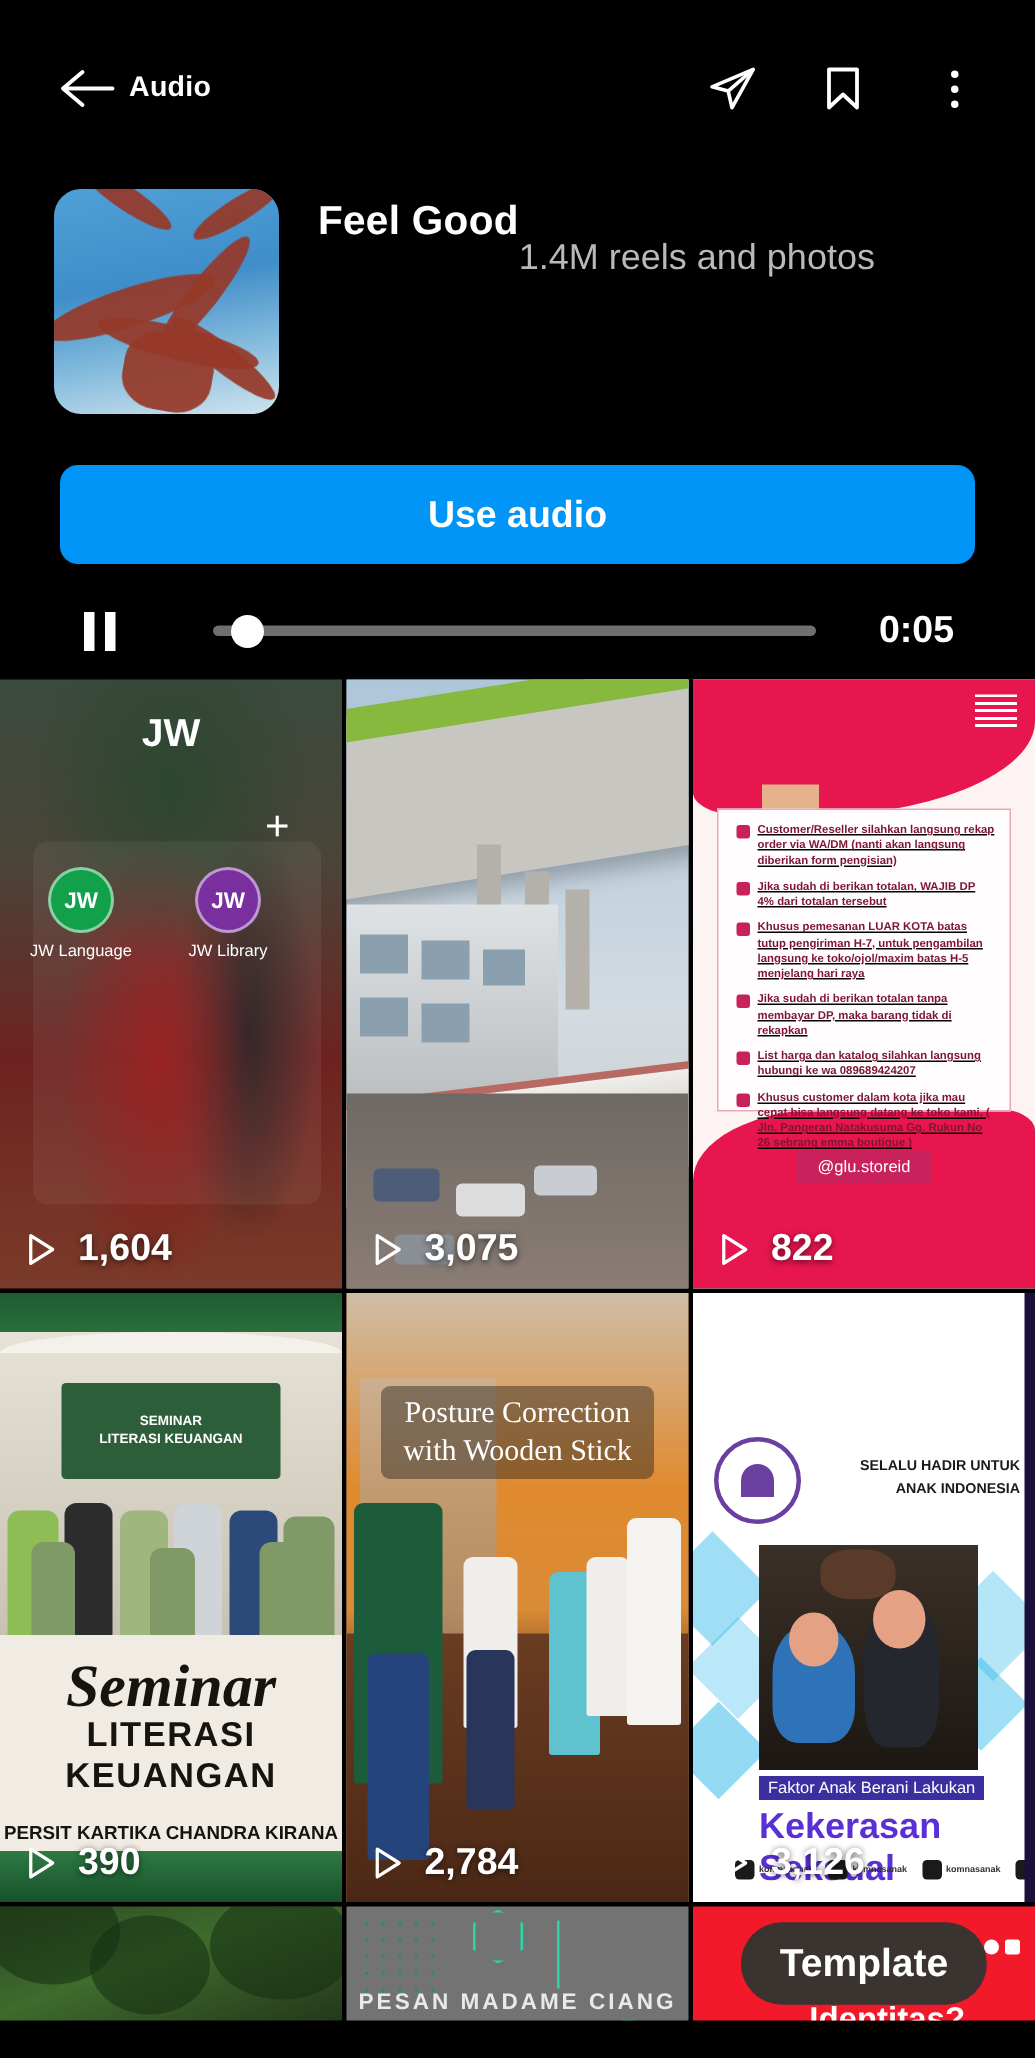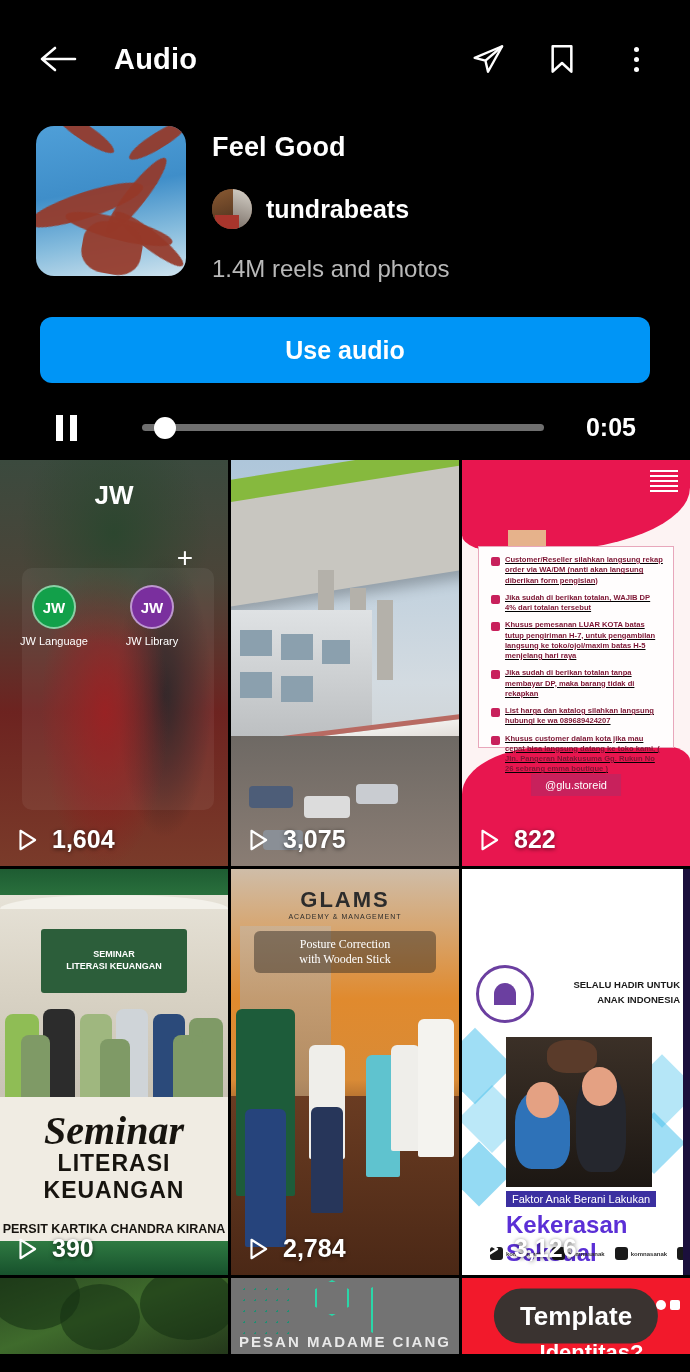--- a/index.html
+++ b/index.html
@@ -11,41 +11,41 @@
   }
   .screen { width:690px; height:1372px; position:relative; background:#000; }
 
   
   .header {
     height:118px; display:flex; align-items:center;
     padding:0 26px; gap:0;
   }
   .back-btn { width:56px; height:56px; display:flex; align-items:center; justify-content:center; margin-left:4px;}
   .hdr-title {
-    color:#fff; font-size:29px; font-weight:bold; margin-left:28px;
+    color:#fff; font-size:19px; font-weight:bold; 
     letter-spacing:.2px;
   }
   .hdr-spacer { flex:1; }
   .hdr-actions { display:flex; align-items:center; gap:34px; margin-right:8px;}
   .icon-btn { width:40px; height:40px; display:flex; align-items:center; justify-content:center; }
   .dots { display:flex; flex-direction:column; gap:5px; align-items:center; width:30px;}
   .dots i { width:5px; height:5px; border-radius:50%; background:#fff; display:block; }
 
   
   .audio-info { display:flex; padding:0 36px; margin-top:8px; gap:26px; }
   .cover {
     width:150px; height:150px; border-radius:18px; flex:none;
     overflow:hidden; position:relative;
     background:linear-gradient(170deg,#4f9fd8 0%,#3f8ec9 42%,#86bcdd 72%,#cfe3ee 100%);
   }
   .cover .frond {
     position:absolute; background:rgba(150,56,40,.92); border-radius:50%;
     filter:blur(.4px);
   }
-  .info-col { padding-top:6px; display:flex; flex-direction:column; }
+  .info-col { padding-top:6px; display:flex; flex-direction:row; }
   .track-title { color:#fff; font-size:27px; font-weight:bold; letter-spacing:.2px;}
   .artist-row { display:flex; align-items:center; gap:14px; margin-top:26px;}
   .avatar {
     width:40px; height:40px; border-radius:50%; flex:none; overflow:hidden;
     background:#6b4a36; position:relative;
   }
   .avatar .a1{position:absolute;left:0;top:0;width:52%;height:100%;background:linear-gradient(160deg,#8a5a32,#4a2e1c);}
   .avatar .a2{position:absolute;right:0;top:0;width:48%;height:100%;background:linear-gradient(200deg,#d9d5cc,#7b7068);}
   .avatar .a3{position:absolute;left:8%;bottom:0;width:60%;height:34%;background:#a8352c;}
   .artist-name { color:#fff; font-size:25px; font-weight:bold; }
@@ -146,21 +146,21 @@
   .c4 .date{font-size:12px;color:#17140f;font-weight:bold;margin-top:14px;}
   .c4 .botleaf{position:absolute;left:0;bottom:0;width:100%;height:34px;background:linear-gradient(180deg,#2f7a42,#17512c);}
 
   
   .c5 { background:#d8a055; }
   .c5 .wall{position:absolute;inset:0;background:linear-gradient(180deg,#cfbda8 0%,#e08a2e 32%,#d98b36 52%,#6e4026 66%,#4a2a18 100%);}
   .c5 .mirror{position:absolute;left:4%;top:14%;width:40%;height:46%;background:linear-gradient(180deg,#c9b39a,#9e8469);opacity:.75;}
   .c5 .floor{position:absolute;left:0;bottom:0;width:100%;height:44%;background:linear-gradient(180deg,#6a3c22,#4b2816);}
   .c5 .glams{position:absolute;top:18px;width:100%;text-align:center;color:#2c2c2c;font-size:22px;font-weight:bold;letter-spacing:2px;}
   .c5 .glams small{display:block;font-size:7px;letter-spacing:1px;font-weight:normal;}
-  .c5 .cap{position:absolute;left:10%;top:62px;width:80%;background:rgba(40,35,30,.45);border-radius:6px;color:#fff;font-family:"Liberation Serif",serif;font-size:12px;text-align:center;padding:6px 4px;line-height:1.25;}
+  .c5 .cap{position:absolute;left:10%;top:62px;width:80%;background:rgba(40,35,30,.45);border-radius:6px;color:#fff;font-family:"Liberation Serif",serif;font-size:20px;text-align:center;padding:6px 4px;line-height:1.25;}
   .c5 .kid{position:absolute;border-radius:6px 6px 2px 2px;}
 
   
   .c6 { background:#fff; }
   .c6 .tri{position:absolute;background:#2ab6e8;opacity:.45;transform:rotate(45deg);}
   .c6 .seal{position:absolute;left:14px;top:96px;width:58px;height:58px;border-radius:50%;border:3px solid #6b3fa0;display:flex;align-items:center;justify-content:center;}
   .c6 .seal i{width:22px;height:22px;background:#6b3fa0;border-radius:50% 50% 0 0;display:block;}
   .c6 .slogan{position:absolute;right:10px;top:108px;text-align:right;color:#1a1a1a;font-size:9.5px;font-weight:bold;line-height:1.6;}
   .c6 .pic{position:absolute;left:44px;right:38px;top:168px;height:150px;background:linear-gradient(180deg,#3b3027,#1c1713);overflow:hidden;}
   .c6 .doll{position:absolute;border-radius:40% 40% 30% 30%;}
@@ -225,28 +225,20 @@
       <div class="frond" style="width:120px;height:26px;left:-10px;top:66px;transform:rotate(-18deg);"></div>
       <div class="frond" style="width:110px;height:22px;left:28px;top:92px;transform:rotate(14deg);"></div>
       <div class="frond" style="width:96px;height:20px;left:52px;top:60px;transform:rotate(-52deg);"></div>
       <div class="frond" style="width:86px;height:18px;left:70px;top:104px;transform:rotate(38deg);"></div>
       <div class="frond" style="width:72px;height:16px;left:12px;top:-2px;transform:rotate(34deg);"></div>
       <div class="frond" style="width:70px;height:16px;left:88px;top:6px;transform:rotate(-32deg);"></div>
       <div class="frond" style="width:60px;height:52px;left:46px;top:96px;border-radius:40%;transform:rotate(10deg);"></div>
     </div>
     <div class="info-col">
       <div class="track-title">Feel Good</div>
-      <div class="artist-row">
-        <div class="avatar">
-          <span class="a1"></span>
-            <span class="a2"></span>
-            <span class="a3"></span>
-        </div>
-        <div class="artist-name">tundrabeats</div>
-      </div>
       <div class="reel-count">1.4M reels and photos</div>
     </div>
   </div>
 
   <div class="use-audio" style="background:#0095f6">Use audio</div>
 
   <div class="player">
     <div class="pause">
       <i></i>
         <i></i>
@@ -384,24 +376,20 @@
           <path d="M6 3.5 L19.5 12 L6 20.5 Z" fill="none" stroke="#fff" stroke-width="2" stroke-linejoin="round"></path>
         </svg>
         <span>390</span>
       </div>
     </div>
 
     <div class="cell c5">
       <div class="wall"></div>
       <div class="mirror"></div>
       <div class="floor"></div>
-      <div class="glams">
-        <span>GLAMS</span>
-        <small>ACADEMY &amp; MANAGEMENT</small>
-      </div>
       <div class="cap" style="white-space:pre-line">Posture Correction
 with Wooden Stick</div>
       <div class="kid" style="left:2%;top:140px;width:26%;height:46%;background:#1d5c3a;"></div>
       <div class="kid" style="left:6%;top:240px;width:18%;height:34%;background:#26447c;"></div>
       <div class="kid" style="left:34%;top:176px;width:16%;height:28%;background:#efeeea;"></div>
       <div class="kid" style="left:35%;top:238px;width:14%;height:26%;background:#27365a;"></div>
       <div class="kid" style="left:59%;top:186px;width:15%;height:30%;background:#5fc3cf;"></div>
       <div class="kid" style="left:70%;top:176px;width:13%;height:26%;background:#efeeea;"></div>
       <div class="kid" style="left:82%;top:150px;width:16%;height:34%;background:#f4f3ef;"></div>
       <div class="plays">

